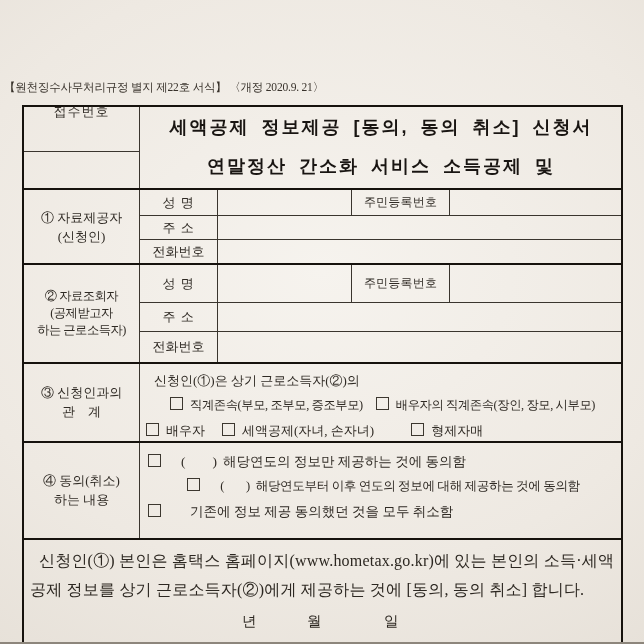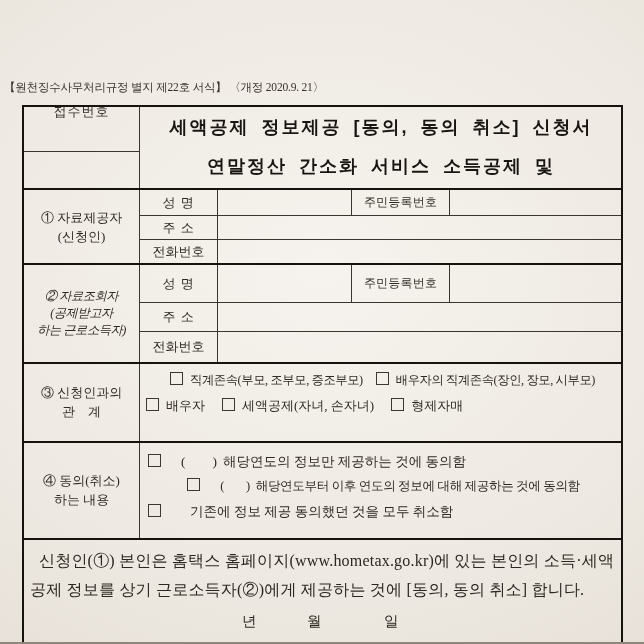--- a/index.html
+++ b/index.html
@@ -14,21 +14,21 @@
   .ln{position:absolute;background:#3a352e;}
   .ln.bold{background:#16120d;}
   .cell{position:absolute;display:flex;align-items:center;justify-content:center;text-align:center;}
   .col{flex-direction:column;}
   .hdr-note{position:absolute;left:4px;top:80px;font-size:11.5px;letter-spacing:-0.2px;color:#38322b;white-space:pre;}
   .title{font-family:"Liberation Sans","DejaVu Sans",sans-serif;font-weight:bold;font-size:18px;
          letter-spacing:2px;word-spacing:5px;line-height:39px;color:#191512;}
   .lbl{font-size:13px;letter-spacing:1px;}
   .lbl-sm{font-size:12px;letter-spacing:0.2px;}
   .seclbl{font-size:13px;line-height:19px;}
-  .seclbl-sm{font-size:12.3px;line-height:17px;letter-spacing:-0.5px;font-style:italic;}
+  .seclbl-sm{font-size:12.3px;line-height:17px;letter-spacing:-0.5px;}
   .content{position:absolute;font-size:13px;line-height:25px;white-space:nowrap;}
   .content .row{display:block;}
   .cond{font-size:12.3px;letter-spacing:-0.4px;text-align:center;}
   .cb{display:inline-block;width:11px;height:11px;border:1.4px solid #3c372f;margin-right:7px;
       position:relative;top:1px;background:transparent;}
   .opt{margin-right:13px;}
   .opt2{margin-right:17px;}
   .paren{display:inline-block;white-space:pre;margin:0 6px 0 13px;}
   .decl{position:absolute;left:30px;top:546px;width:586px;font-size:16px;line-height:29px;
         letter-spacing:0.2px;color:#2c2721;}
@@ -94,25 +94,26 @@
   <div class="cell lbl" style="left:140px;top:303px;width:77px;height:28px;">주  소</div>
   <div class="cell" style="left:218px;top:303px;width:403px;height:28px;"></div>
   <div class="cell lbl" style="left:140px;top:332px;width:77px;height:30px;letter-spacing:0;">전화번호</div>
   <div class="cell" style="left:218px;top:332px;width:403px;height:30px;"></div>
 
   <div class="cell col seclbl" style="left:24px;top:364px;width:115px;height:76px;">
     <span>③ 신청인과의</span>
     <span style="white-space:pre;">관    계</span>
   </div>
   <div class="content" style="left:146px;top:368px;width:473px;">
+    <span class="row" style="padding-left:8px;"><span>신청인(①)은 상기 근로소득자(②)의</span></span>
     <span class="row cond">
       <span class="opt"><span class="cb"></span><span>직계존속(부모, 조부모, 증조부모)</span></span><span class="opt" style="margin-right:0;"><span class="cb"></span><span>배우자의 직계존속(장인, 장모, 시부모)</span></span>
     </span>
     <span class="row">
-      <span class="opt2"><span class="cb"></span><span>배우자</span></span><span class="opt2"><span class="cb"></span><span>세액공제(자녀, 손자녀)</span></span><span class="opt2" style="margin-right:0;"><span class="cb"></span><span>형제자매</span></span>
+      <span class="opt2"><span class="cb"></span><span>배우자</span></span><span class="opt2"><span class="cb"></span><span>세액공제(자녀, 손자녀)</span></span><span class="opt2" style="margin-right:0;margin-left:20px;"><span class="cb"></span><span>형제자매</span></span>
     </span>
   </div>
 
   <div class="cell col seclbl" style="left:24px;top:443px;width:115px;height:94px;">
     <span>④ 동의(취소)</span>
     <span>하는 내용</span>
   </div>
   <div class="content" style="left:148px;top:449px;width:471px;font-size:13.5px;">
     <span class="row"><span class="cb"></span><span class="paren">(        )</span><span>해당연도의 정보만 제공하는 것에 동의함</span></span>
     <span class="row cond" style="font-size:12.6px;"><span class="cb"></span><span class="paren">(        )</span><span>해당연도부터 이후 연도의 정보에 대해 제공하는 것에 동의함</span></span>

